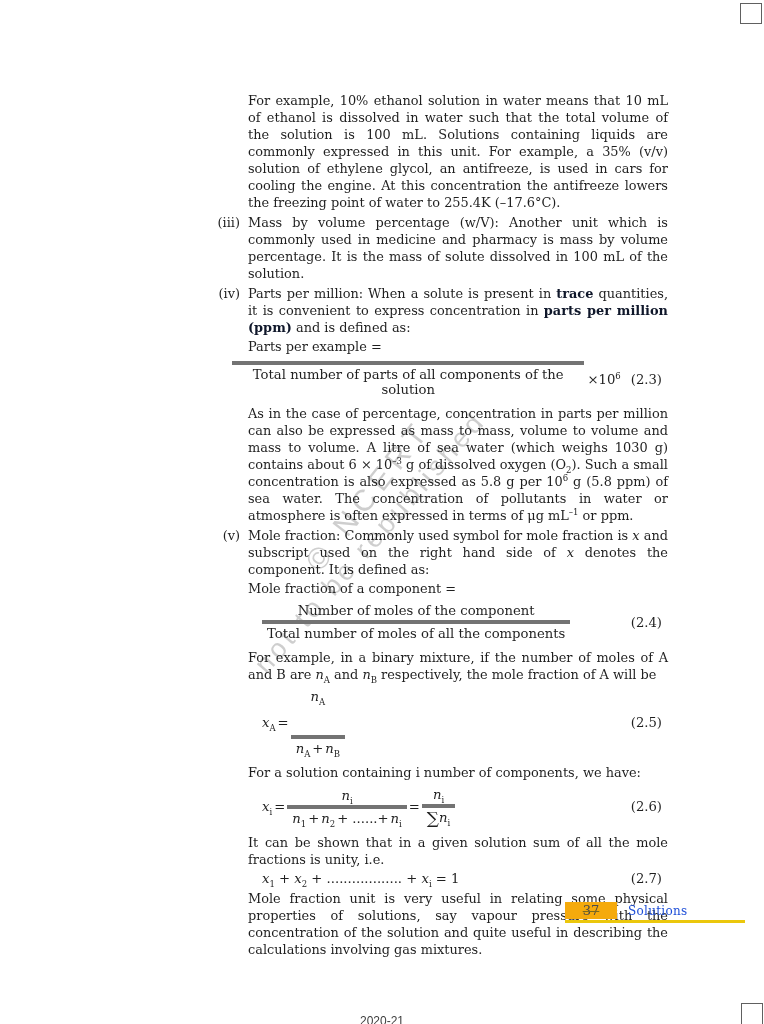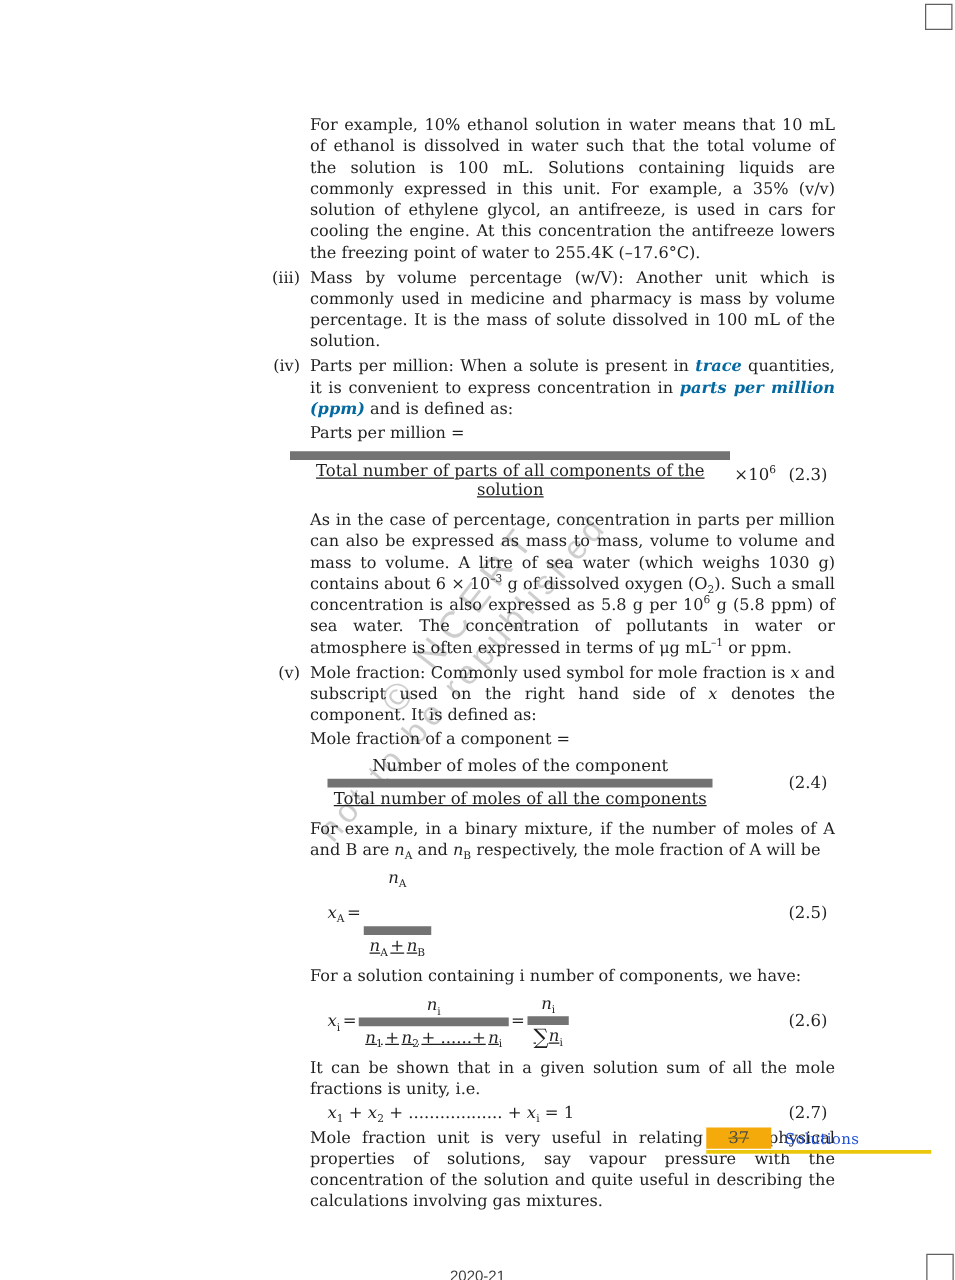--- a/index.html
+++ b/index.html
@@ -17,30 +17,30 @@
   
   .col{position:absolute;left:204px;top:92px;width:464px;z-index:2;
        font-size:12.9px;line-height:17px;}
   .para{margin:0 0 3px 0;text-align:justify;}
   .ind{margin-left:44px;}
   .li{display:flex;margin:0 0 3px 0;}
   .mk{flex:none;width:44px;text-align:right;padding-right:8px;box-sizing:border-box;}
   .bd{flex:1;text-align:justify;}
   .subline{margin-top:2px;text-align:left;}
   .it{}
-  .b{font-weight:bold;color:#0369a1;font-style:italic;}
+  .b{font-weight:bold;color:#0f172a;}
   .psup{vertical-align:super;font-size:8.5px;line-height:0;}
   .psub{vertical-align:sub;font-size:8.5px;line-height:0;}
   
   .eq{display:flex;align-items:center;margin:6px 6px 8px 28px;font-size:13.2px;line-height:15px;}
   .eq2{margin-left:58px;}
   .eq-tight{margin-top:2px;margin-bottom:4px;}
   .frac{display:inline-block;text-align:center;vertical-align:middle;}
   .num{padding:0 5px 2px 5px;}
-  .den{border-top:7px solid #737373;padding:2px 5px 0 5px;text-decoration:underline;}
+  .den{border-top:4px solid #737373;padding:2px 5px 0 5px;}
   .eqlabel{margin-left:auto;padding-left:10px;}
   .mult{margin-left:3px;}
   .v{font-style:italic;}
   .vs{font-size:8.5px;vertical-align:sub;line-height:0;}
   .sigma{font-size:17px;vertical-align:-2px;}
   .op{padding:0 2px;}
   
   .footer{position:absolute;left:565px;top:902px;width:180px;z-index:2;}
   .frow{display:flex;align-items:center;}
   .tab{display:inline-flex;width:52px;height:17px;align-items:center;justify-content:center;
@@ -70,21 +70,21 @@
     <p class="para ind"><span>For example, 10% ethanol solution in water means that 10 mL of ethanol is dissolved in water such that the total volume of the solution is 100 mL. Solutions containing liquids are commonly expressed in this unit. For example, a 35% </span><span class="it">(v/v)</span><span> solution of ethylene glycol, an antifreeze, is used in cars for cooling the engine. At this concentration the antifreeze lowers the freezing point of water to 255.4K (–17.6°C).</span></p>
 
     <div class="li">
       <span class="mk">(iii)</span>
       <div class="bd"><span class="it">Mass by volume percentage (w/V)</span><span>: Another unit which is commonly used in medicine and pharmacy is mass by volume percentage. It is the mass of solute dissolved in 100 mL of the solution.</span></div>
     </div>
 
     <div class="li">
       <span class="mk">(iv)</span>
       <div class="bd"><span class="it">Parts per million</span><span>: When a solute is present in </span><span class="b">trace</span><span> quantities, it is convenient to express concentration in </span><span class="b">parts per million (ppm)</span><span> and is defined as:</span>
-        <div class="subline">Parts per million =</div>
+        <div class="subline">Parts per example =</div>
       </div>
     </div>
 
     <div class="eq">
       <span class="frac">
         <span class="den" style="display:block;">Total number of parts of all components of the solution</span>
       </span>
       <span class="mult"><span>×10</span><span class="psup">6</span></span>
       <span class="eqlabel">(2.3)</span>
     </div>

